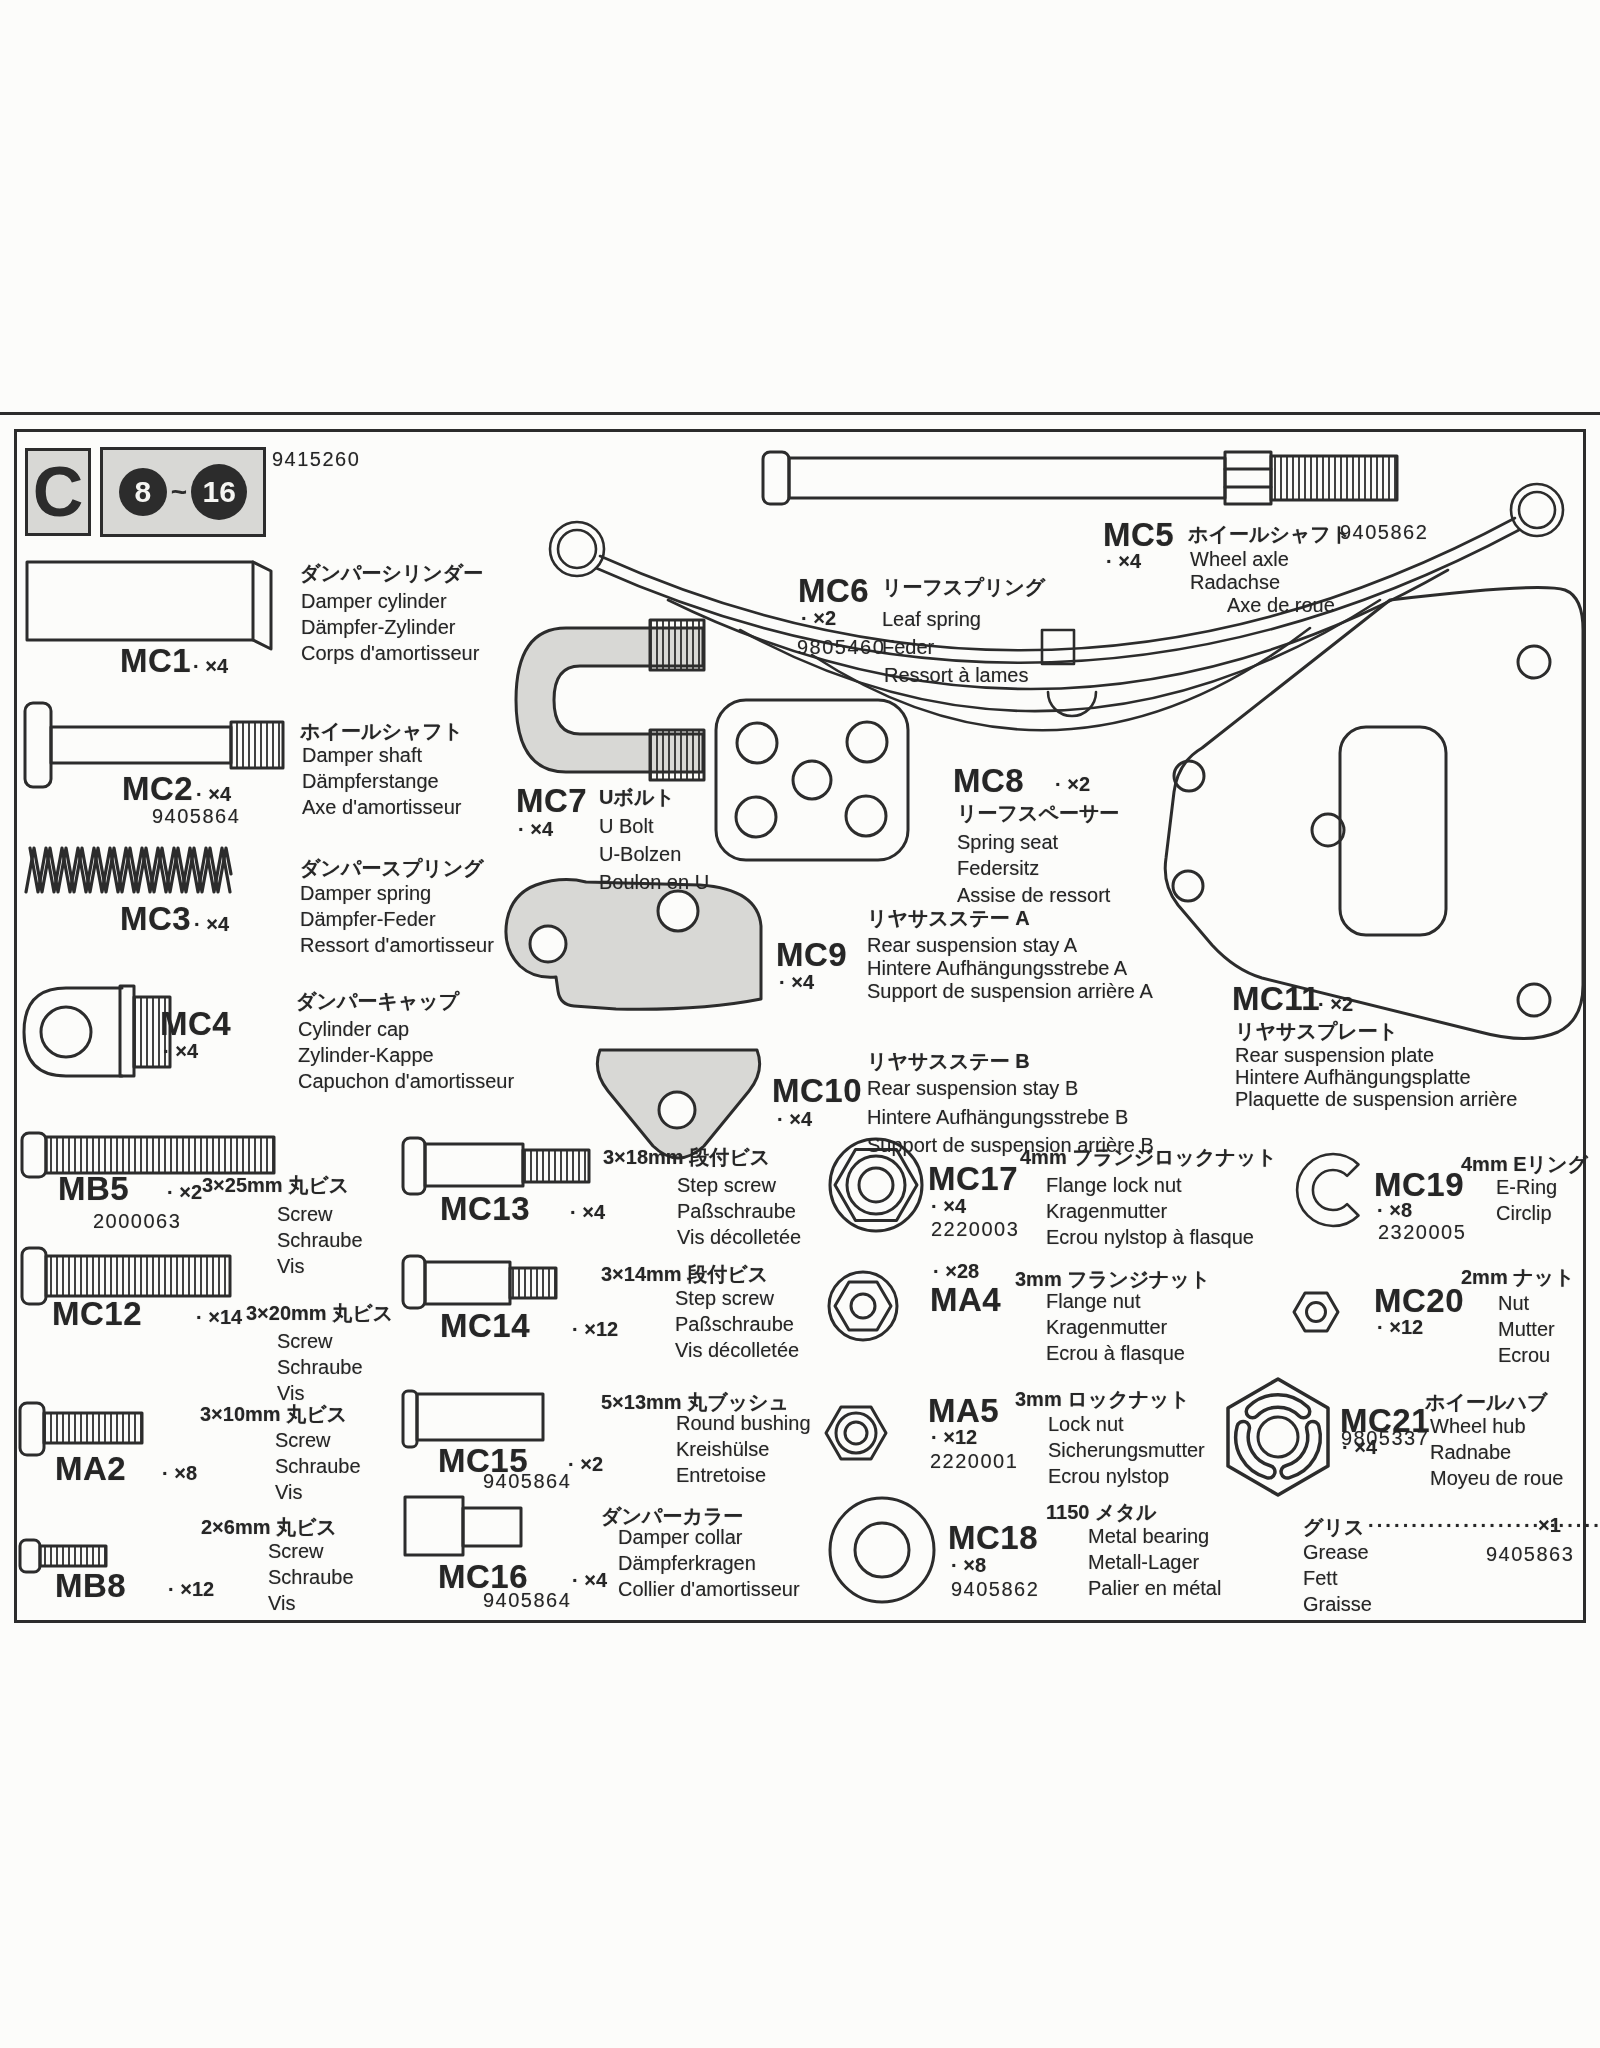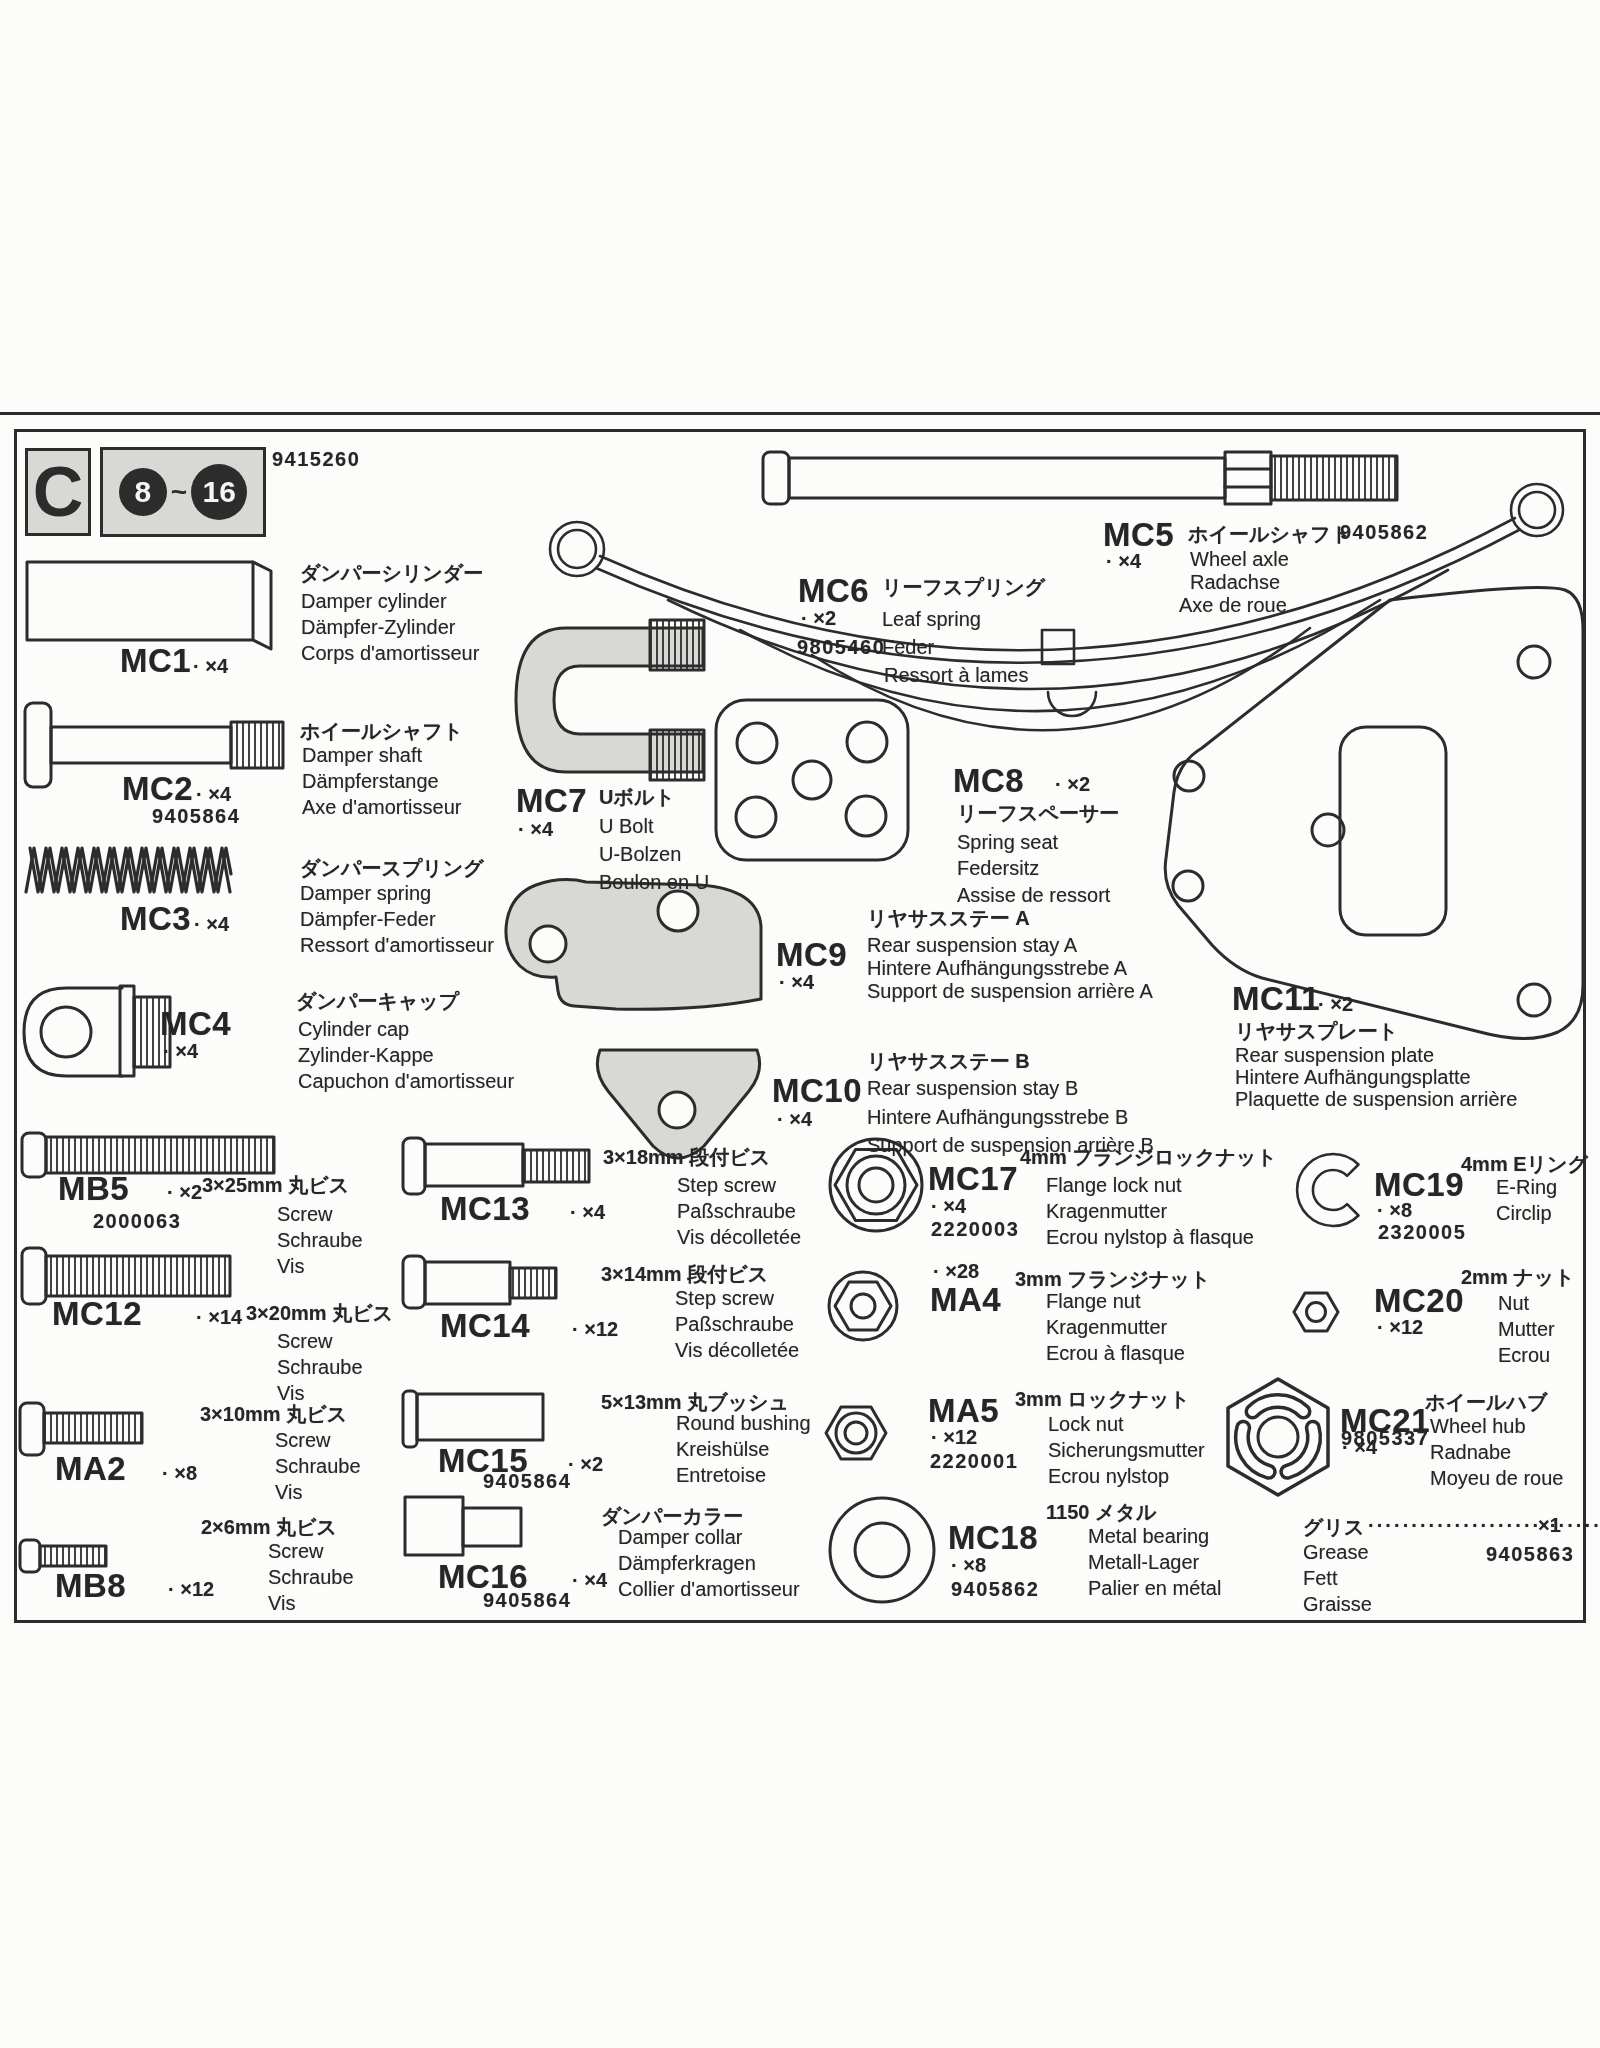--- a/index.html
+++ b/index.html
@@ -4,21 +4,21 @@
 <style>
   html,body{margin:0;padding:0;background:#e8e8e8;}
   .page{position:relative;width:1600px;height:2048px;background:#fcfcfa;overflow:hidden;
         font-family:"Liberation Sans", sans-serif;color:#262626;}
   .topline{position:absolute;left:0;top:412px;width:1600px;height:3px;background:#2c2c2c;}
   .frame{position:absolute;left:14px;top:429px;width:1566px;height:1188px;border:3px solid #2c2c2c;background:transparent;}
   .art{position:absolute;left:0;top:0;}
   .lbl{position:absolute;white-space:nowrap;color:#262626;text-shadow:0 0 1px rgba(40,40,40,.35);}
   .id{font-size:33px;font-weight:bold;letter-spacing:.5px;}
   .qty{font-size:20px;font-weight:bold;}
-  .cat{font-size:20px;letter-spacing:1.5px;font-weight:bold;}
+  .cat{font-size:20px;letter-spacing:1.5px;}
   .ja{font-size:20px;font-weight:bold;}
   .lat{font-size:20px;}
   .badge{position:absolute;border:3px solid #2c2c2c;background:#d8d8d5;display:flex;align-items:center;justify-content:center;}
   .badge-c{left:25px;top:448px;width:60px;height:82px;font-size:70px;font-weight:bold;color:#2c2c2c;}
   .badge-steps{left:100px;top:447px;width:160px;height:84px;gap:4px;}
   .stepnum{display:inline-flex;align-items:center;justify-content:center;background:#2c2c2c;color:#f5f5f2;
            border-radius:50%;font-weight:bold;}
   .step-from{width:48px;height:48px;font-size:30px;}
   .step-to{width:56px;height:56px;font-size:30px;}
   .tilde{font-size:28px;font-weight:bold;color:#2c2c2c;}
@@ -245,21 +245,21 @@
   <div class="lbl lat" style="left:298px;top:1018px">Cylinder cap</div>
   <div class="lbl lat" style="left:298px;top:1044px">Zylinder-Kappe</div>
   <div class="lbl lat" style="left:298px;top:1070px">Capuchon d'amortisseur</div>
 
   <div class="lbl id" style="left:1103px;top:516px">MC5</div>
   <div class="lbl qty" style="left:1106px;top:550px">· ×4</div>
   <div class="lbl ja" style="left:1188px;top:521px">ホイールシャフト</div>
   <div class="lbl cat" style="left:1340px;top:521px">9405862</div>
   <div class="lbl lat" style="left:1190px;top:548px">Wheel axle</div>
   <div class="lbl lat" style="left:1190px;top:571px">Radachse</div>
-  <div class="lbl lat" style="left:1179px;top:594px">Axe de roue</div>
+  <div class="lbl lat" style="left:1227px;top:594px">Axe de roue</div>
 
   <div class="lbl id" style="left:798px;top:572px">MC6</div>
   <div class="lbl qty" style="left:801px;top:607px">· ×2</div>
   <div class="lbl cat" style="left:797px;top:636px">9805460</div>
   <div class="lbl ja" style="left:882px;top:574px">リーフスプリング</div>
   <div class="lbl lat" style="left:882px;top:608px">Leaf spring</div>
   <div class="lbl lat" style="left:882px;top:636px">Feder</div>
   <div class="lbl lat" style="left:884px;top:664px">Ressort à lames</div>
 
   <div class="lbl id" style="left:516px;top:782px">MC7</div>

